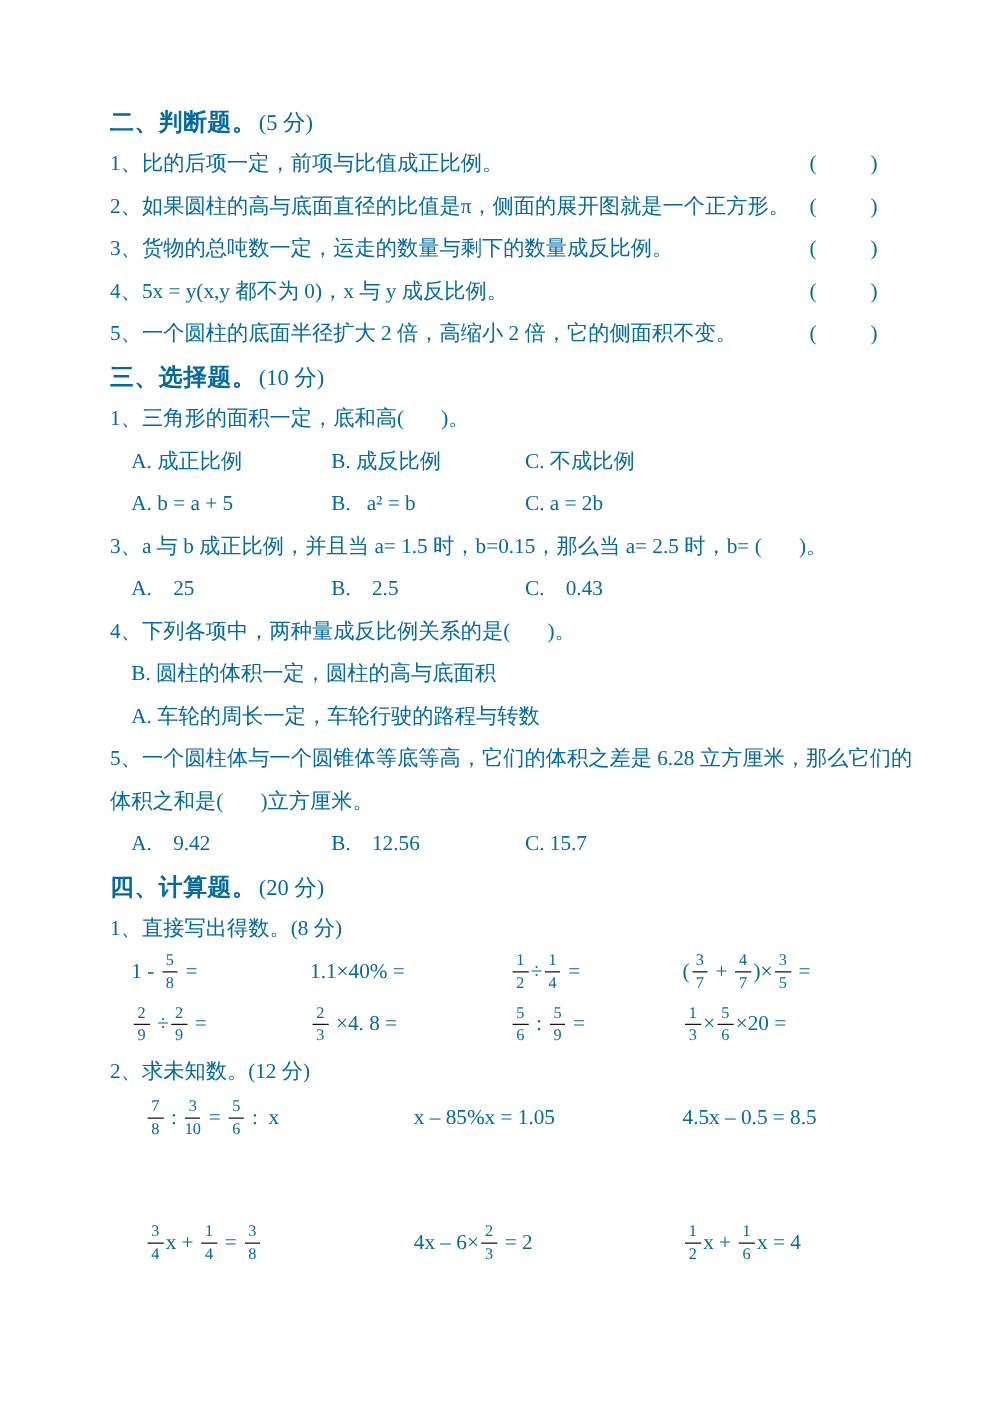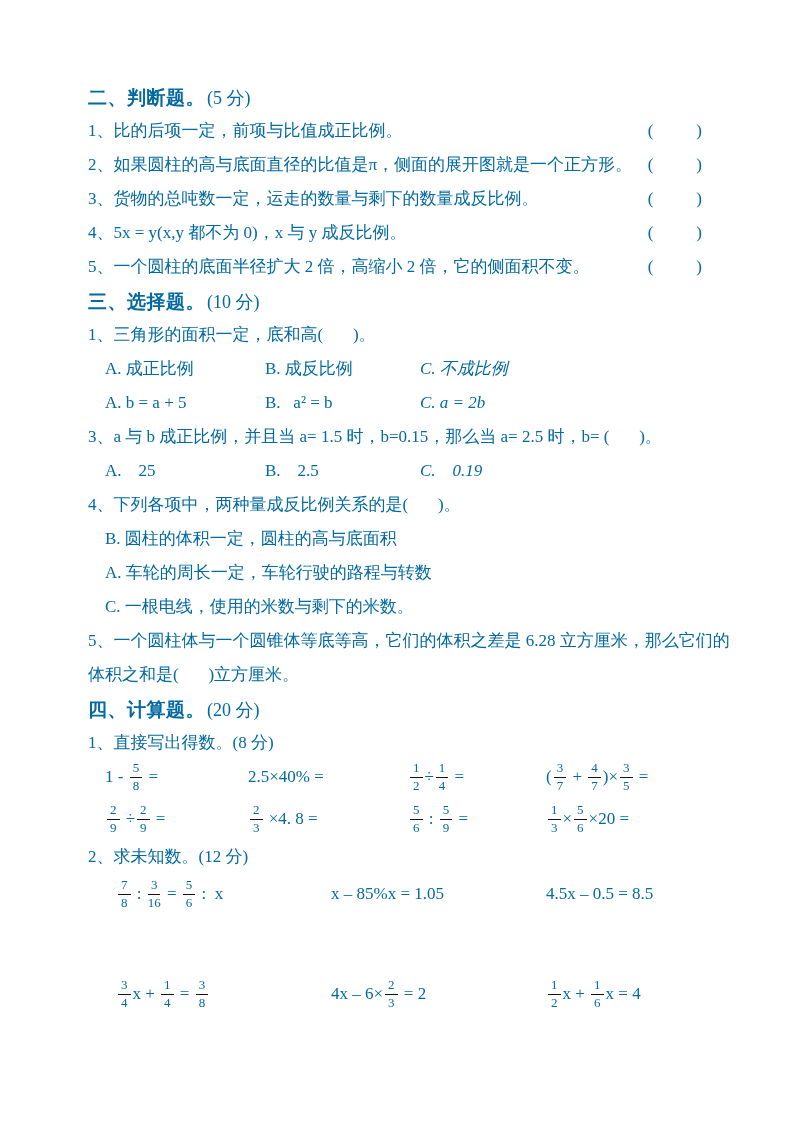--- a/index.html
+++ b/index.html
@@ -33,21 +33,21 @@
     display:flex;justify-content:space-between;align-items:flex-end;
     height:22px;line-height:22px;margin-bottom:12px;
     padding-right:45px;
   }
   .judge-row .q-text{white-space:pre-wrap;}
   .blank{white-space:pre;letter-spacing:1px;}
   
   .opts{display:flex;padding-left:17px;height:22px;line-height:22px;margin-bottom:12px;}
   .opts .optA{width:160px;white-space:pre;}
   .opts .optB{width:155px;white-space:pre;}
-  .opts .optC{white-space:pre;font-style:italic;}
+  .opts .optC{white-space:pre;}
   .opt-block{padding-left:17px;height:22px;line-height:22px;margin-bottom:12px;white-space:pre-wrap;}
   .q-line{height:22px;line-height:22px;margin-bottom:12px;white-space:pre-wrap;}
   
   .mental-grid{
     display:grid;
     grid-template-columns:143px 160px 138px 1fr;
     padding-left:17px;
     align-items:center;
   }
   .mental-grid .eq{height:42px;display:flex;align-items:center;}
@@ -120,47 +120,51 @@
       <div class="opts">
         <span class="optA">A. b = a + 5</span>
         <span class="optB">B.   a² = b</span>
         <span class="optC">C. a = 2b</span>
       </div>
 
       <div class="q-line">3、a 与 b 成正比例，并且当 a= 1.5 时，b=0.15，那么当 a= 2.5 时，b= (       )。</div>
       <div class="opts">
         <span class="optA">A.    25</span>
         <span class="optB">B.    2.5</span>
-        <span class="optC">C.    0.19</span>
+        <span class="optC">C.    0.43</span>
       </div>
 
       <div class="q-line">4、下列各项中，两种量成反比例关系的是(       )。</div>
       <div class="opt-block">B. 圆柱的体积一定，圆柱的高与底面积</div>
       <div class="opt-block">A. 车轮的周长一定，车轮行驶的路程与转数</div>
-      <div class="opt-block">C. 一根电线，使用的米数与剩下的米数。</div>
 
       <div class="q-line">5、一个圆柱体与一个圆锥体等底等高，它们的体积之差是 6.28 立方厘米，那么它们的</div>
       <div class="q-line">体积之和是(       )立方厘米。</div>
+      <div class="opts">
+        <span class="optA">A.    9.42</span>
+        <span class="optB">B.    12.56</span>
+        <span class="optC">C. 15.7</span>
+      </div>
     </section>
 
     <section>
       <div class="sec-header" style="margin-top:2px;">
         <span class="sec-title">四、计算题。</span><span class="sec-points">(20 分)</span>
       </div>
 
       <div class="calc-sub">1、直接写出得数。(8 分)</div>
 
       <div class="mental-grid">
         <div class="eq">
             <span>1 - </span>
             <span class="frac"><span class="num">5</span><span class="den">8</span></span>
             <span> =</span>
           </div>
         <div class="eq">
-            <span>2.5×40% =</span>
+            <span>1.1×40% =</span>
           </div>
         <div class="eq">
             <span class="frac"><span class="num">1</span><span class="den">2</span></span>
             <span>÷</span>
             <span class="frac"><span class="num">1</span><span class="den">4</span></span>
             <span> =</span>
           </div>
         <div class="eq">
             <span>(</span>
             <span class="frac"><span class="num">3</span><span class="den">7</span></span>
@@ -195,21 +199,21 @@
             <span>×20 =</span>
           </div>
       </div>
 
       <div class="calc-sub solve-label">2、求未知数。(12 分)</div>
 
       <div class="solve-grid">
         <div class="eq">
             <span class="frac"><span class="num">7</span><span class="den">8</span></span>
             <span> : </span>
-            <span class="frac"><span class="num">3</span><span class="den">16</span></span>
+            <span class="frac"><span class="num">3</span><span class="den">10</span></span>
             <span> = </span>
             <span class="frac"><span class="num">5</span><span class="den">6</span></span>
             <span> :  x</span>
           </div>
         <div class="eq">
             <span>x – 85%x = 1.05</span>
           </div>
         <div class="eq">
             <span>4.5x – 0.5 = 8.5</span>
           </div>

